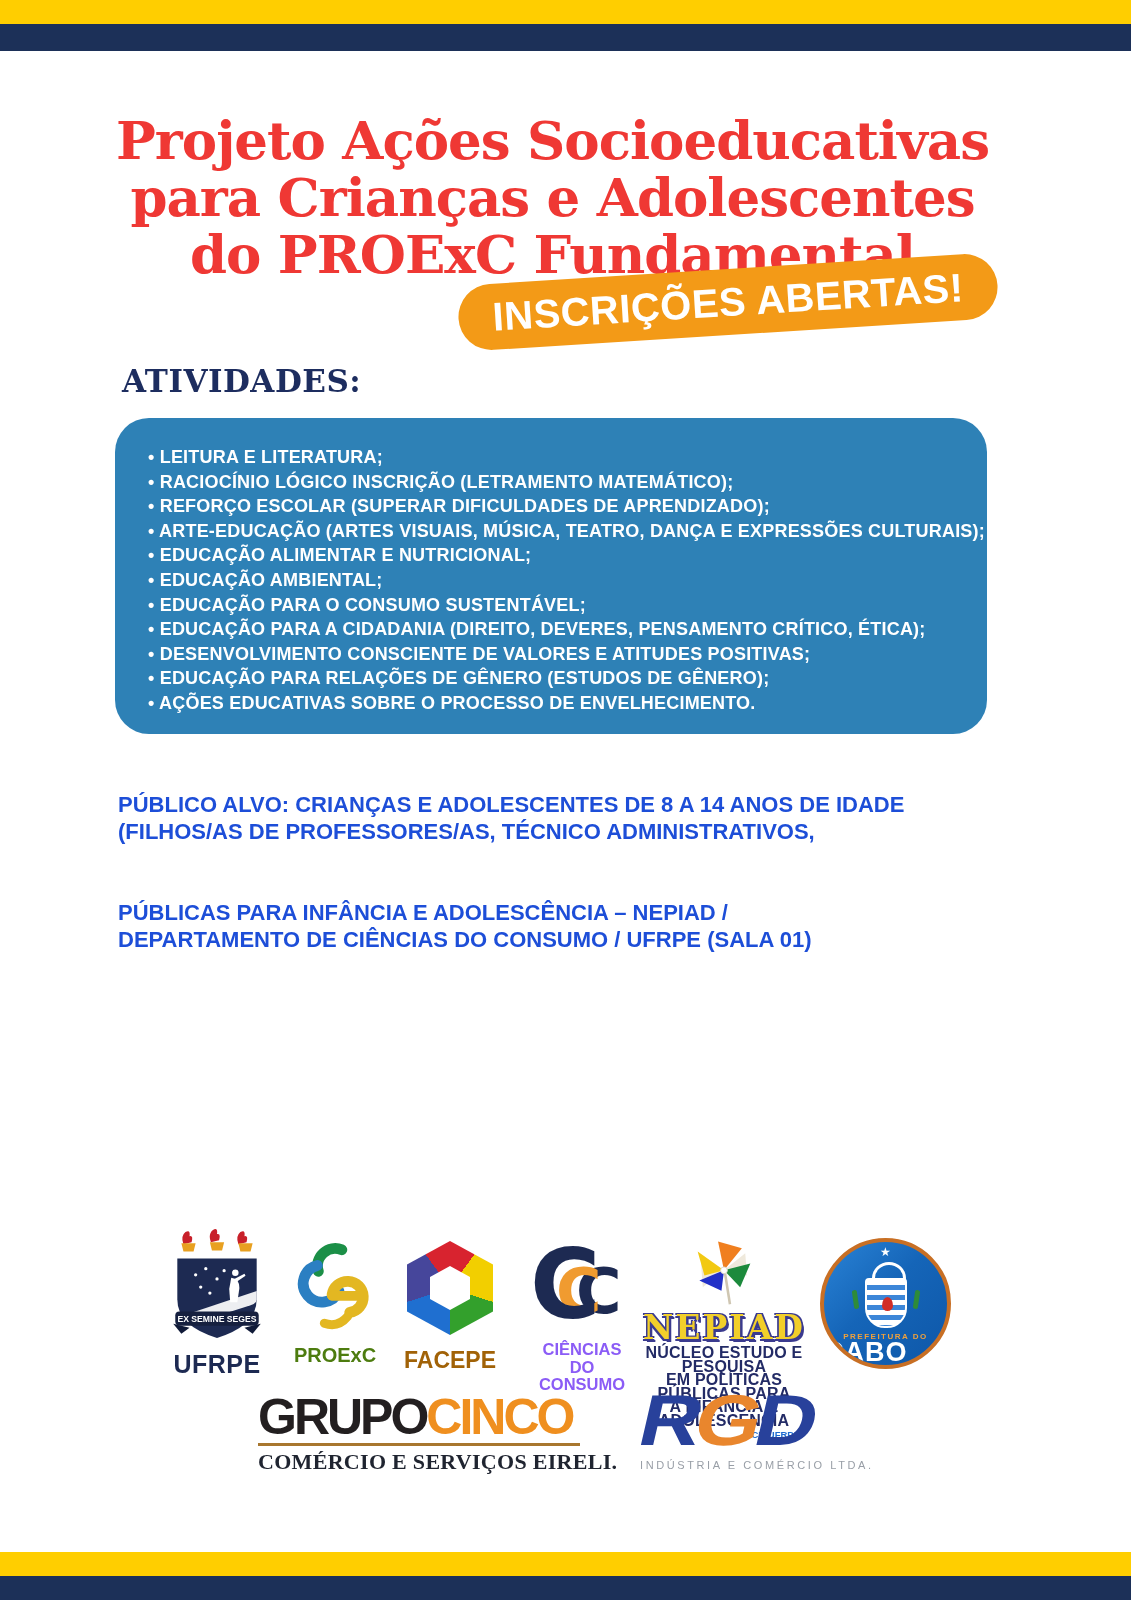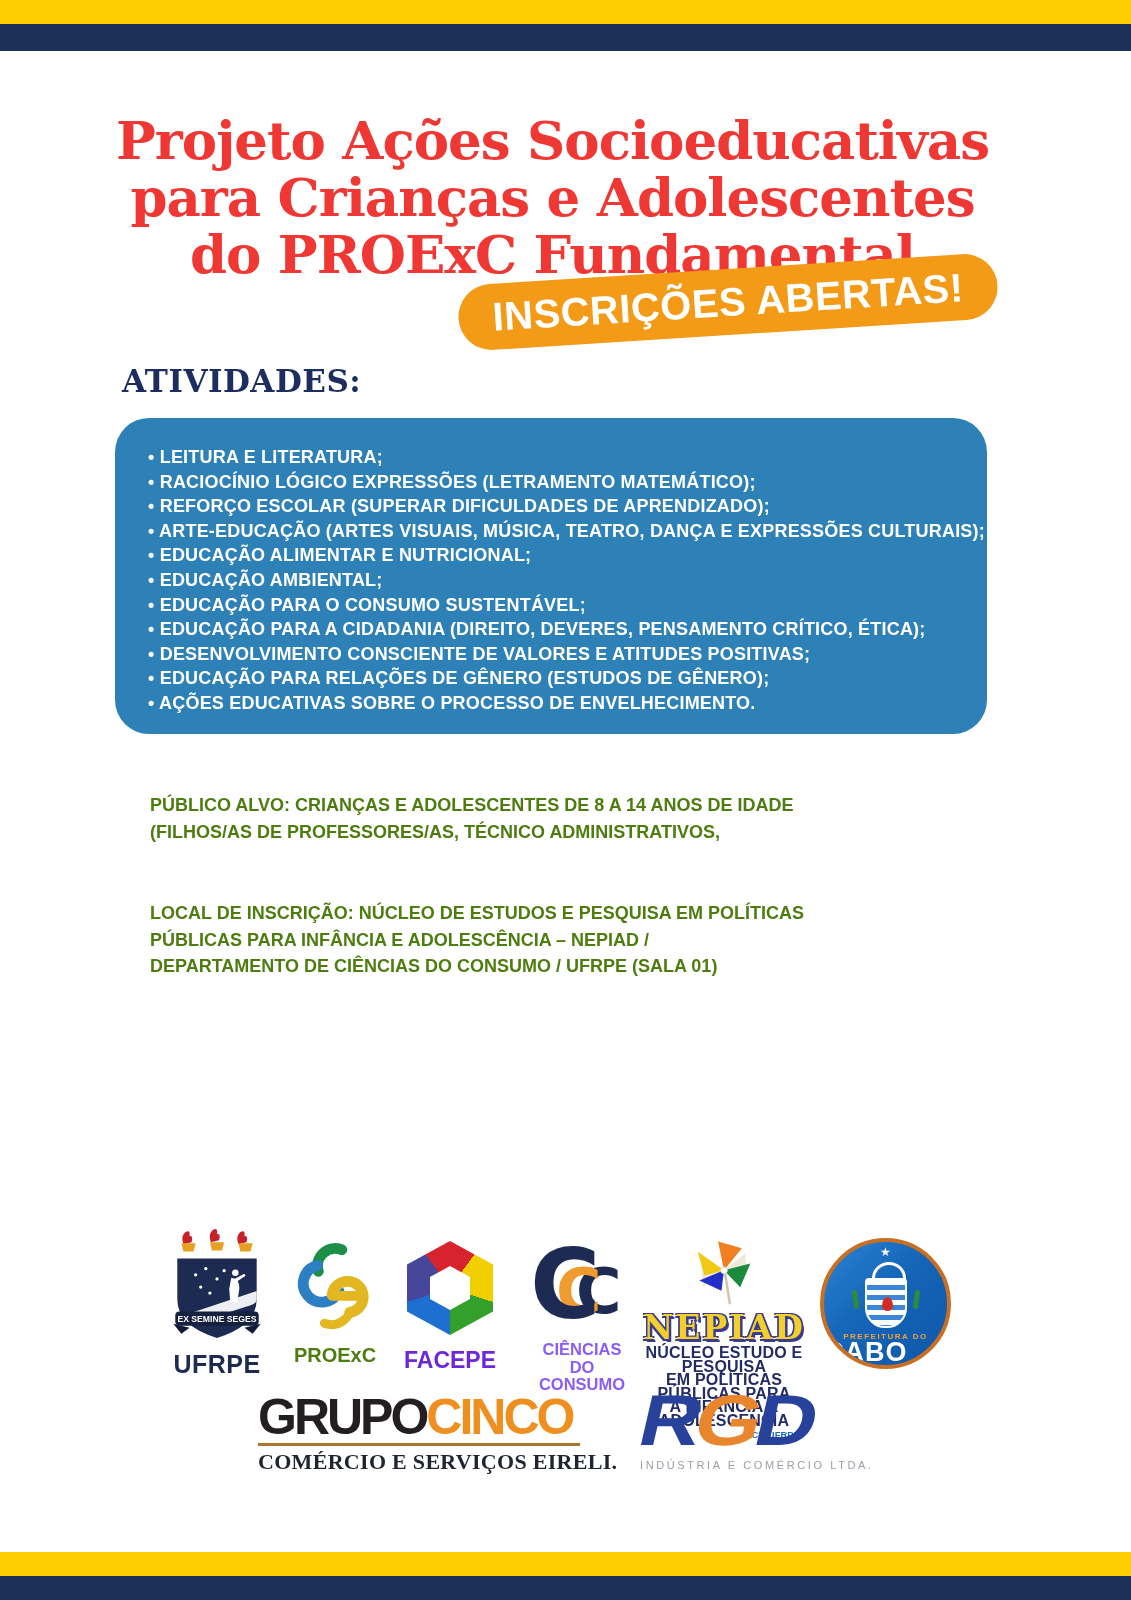--- a/index.html
+++ b/index.html
@@ -22,21 +22,21 @@
   .badge span{color:#ffffff;font-weight:bold;font-size:40px;letter-spacing:0.5px;white-space:nowrap;}
 
   
   .activities-heading{position:absolute;left:122px;top:363px;color:#1d2d5f;
         font-family:"DejaVu Serif","Liberation Serif",serif;font-weight:bold;font-size:31px;letter-spacing:0.5px;}
   .activities-panel{position:absolute;left:115px;top:418px;width:872px;height:316px;background:#2e81b6;
         border-radius:34px;box-sizing:border-box;padding:27px 10px 0 33px;}
   .activity-item{color:#ffffff;font-weight:bold;font-size:18px;line-height:24.6px;letter-spacing:0.2px;white-space:nowrap;}
 
   
-  .para{position:absolute;left:118px;color:#4d7c0f;font-weight:bold;font-size:18px;line-height:26.5px;margin-left:32px;}
+  .para{position:absolute;left:118px;color:#1d4ed8;font-weight:bold;font-size:22px;line-height:26.5px;}
   .para.audience{top:792px;}
   .para.location{top:900px;}
   .para div{white-space:nowrap;}
 
   
   .details{position:absolute;left:115px;top:1027px;color:#e62e2b;font-weight:bold;font-size:28px;line-height:34.5px;}
   .details div{white-space:nowrap;}
 
   
   .logo{position:absolute;text-align:center;}
@@ -50,21 +50,21 @@
   .logo.proexc{left:286px;top:1240px;width:98px;}
   .proexc-label{color:#4d7c0f;font-size:20px;margin-top:6px;}
 
   
   .logo.facepe{left:404px;top:1241px;width:92px;}
   .hexagon{width:86px;height:94px;margin:0 auto;position:relative;
      clip-path:polygon(50% 0%,100% 25%,100% 75%,50% 100%,0% 75%,0% 25%);
      background:conic-gradient(from -36deg,#d8232f 0 72deg,#f2cf00 72deg 144deg,#33a02c 144deg 216deg,#1f6fd0 216deg 288deg,#46469b 288deg 360deg);}
   .hexagon .inner{position:absolute;left:23px;top:25px;width:40px;height:44px;background:#ffffff;
      clip-path:polygon(50% 0%,100% 25%,100% 75%,50% 100%,0% 75%,0% 25%);}
-  .facepe-label{color:#6d28d9;font-size:23px;margin-top:12px;}
+  .facepe-label{color:#a16207;font-size:23px;margin-top:12px;}
 
   
   .logo.cc{left:528px;top:1243px;width:108px;}
   .cc-mark{position:relative;width:100px;height:96px;margin:0 auto;font-family:"DejaVu Sans",sans-serif;font-weight:bold;}
   .cc-mark span{position:absolute;line-height:1;}
   .cc-outer{left:-2px;top:-6px;font-size:96px;color:#1d2a52;z-index:3;}
   .cc-second{left:44px;top:18px;font-size:62px;color:#1d2a52;z-index:1;}
   .cc-inner{left:24px;top:18px;font-size:62px;color:#f09b30;z-index:2;}
   .cc-label{color:#8b5cf6;font-size:16.5px;line-height:17.5px;margin-top:2px;}
 
@@ -130,39 +130,38 @@
   </div>
 
   <div class="badge">
     <span>INSCRIÇÕES ABERTAS!</span>
   </div>
 
   <div class="activities-heading">ATIVIDADES:</div>
 
   <div class="activities-panel">
     <div class="activity-item">• LEITURA E LITERATURA;</div>
-    <div class="activity-item">• RACIOCÍNIO LÓGICO EXPRESSÕES (LETRAMENTO MATEMÁTICO);</div>
+    <div class="activity-item">• RACIOCÍNIO LÓGICO INSCRIÇÃO (LETRAMENTO MATEMÁTICO);</div>
     <div class="activity-item">• REFORÇO ESCOLAR (SUPERAR DIFICULDADES DE APRENDIZADO);</div>
     <div class="activity-item">• ARTE-EDUCAÇÃO (ARTES VISUAIS, MÚSICA, TEATRO, DANÇA E EXPRESSÕES CULTURAIS);</div>
     <div class="activity-item">• EDUCAÇÃO ALIMENTAR E NUTRICIONAL;</div>
     <div class="activity-item">• EDUCAÇÃO AMBIENTAL;</div>
     <div class="activity-item">• EDUCAÇÃO PARA O CONSUMO SUSTENTÁVEL;</div>
     <div class="activity-item">• EDUCAÇÃO PARA A CIDADANIA (DIREITO, DEVERES, PENSAMENTO CRÍTICO, ÉTICA);</div>
     <div class="activity-item">• DESENVOLVIMENTO CONSCIENTE DE VALORES E ATITUDES POSITIVAS;</div>
     <div class="activity-item">• EDUCAÇÃO PARA RELAÇÕES DE GÊNERO (ESTUDOS DE GÊNERO);</div>
     <div class="activity-item">• AÇÕES EDUCATIVAS SOBRE O PROCESSO DE ENVELHECIMENTO.</div>
   </div>
 
   <div class="para audience">
     <div>PÚBLICO ALVO: CRIANÇAS E ADOLESCENTES DE 8 A 14 ANOS DE IDADE</div>
     <div>(FILHOS/AS DE PROFESSORES/AS, TÉCNICO ADMINISTRATIVOS,</div>
   </div>
 
   <div class="para location">
-    <div>LOCAL DE INSCRIÇÃO: NÚCLEO DE ESTUDOS E PESQUISA EM POLÍTICAS</div>
     <div>PÚBLICAS PARA INFÂNCIA E ADOLESCÊNCIA – NEPIAD /</div>
     <div>DEPARTAMENTO DE CIÊNCIAS DO CONSUMO / UFRPE (SALA 01)</div>
   </div>
 
 
   <div class="logo ufrpe">
     <svg width="92" height="116" viewBox="0 0 90 114">
 
       <g>
         <path d="M14,4 q5,-3 4,4 q4,-1 2,6 l-8,2 q-3,-8 2,-12z" fill="#c8202a"></path>

